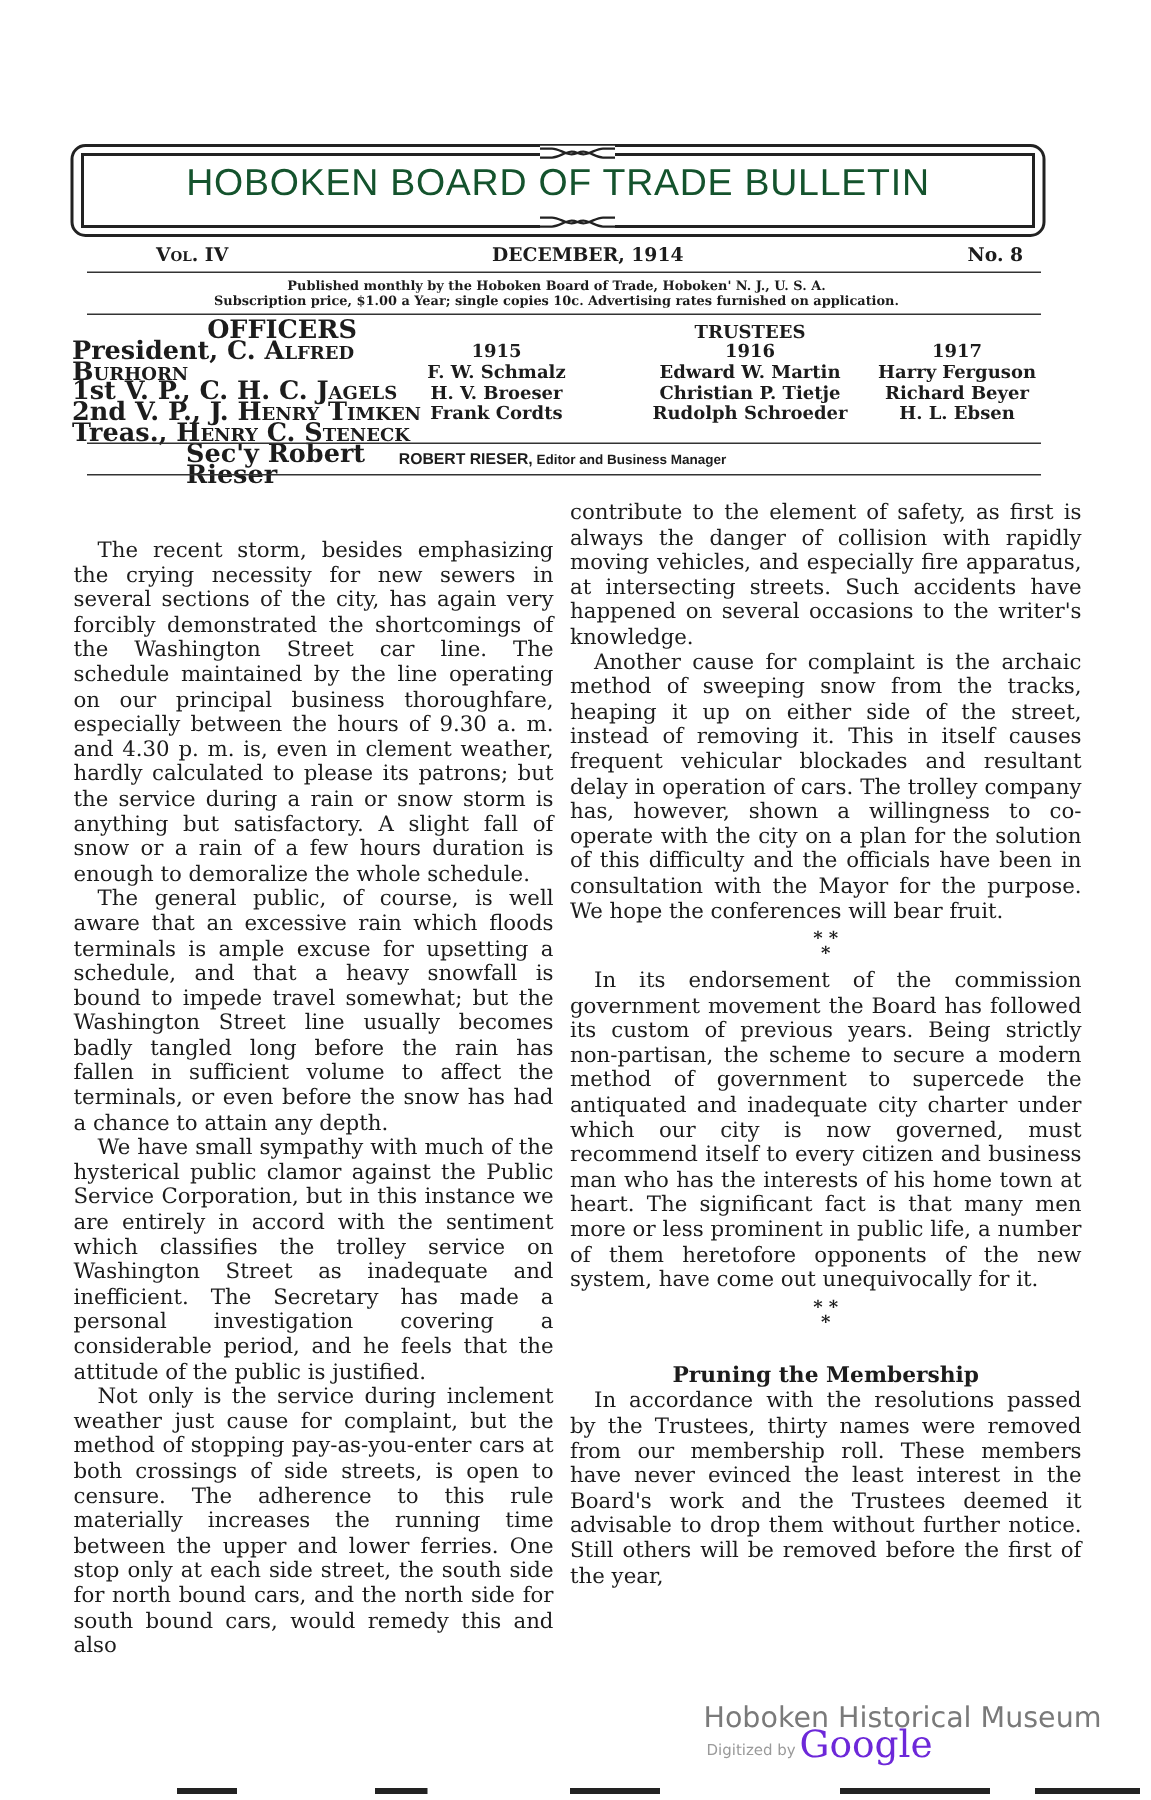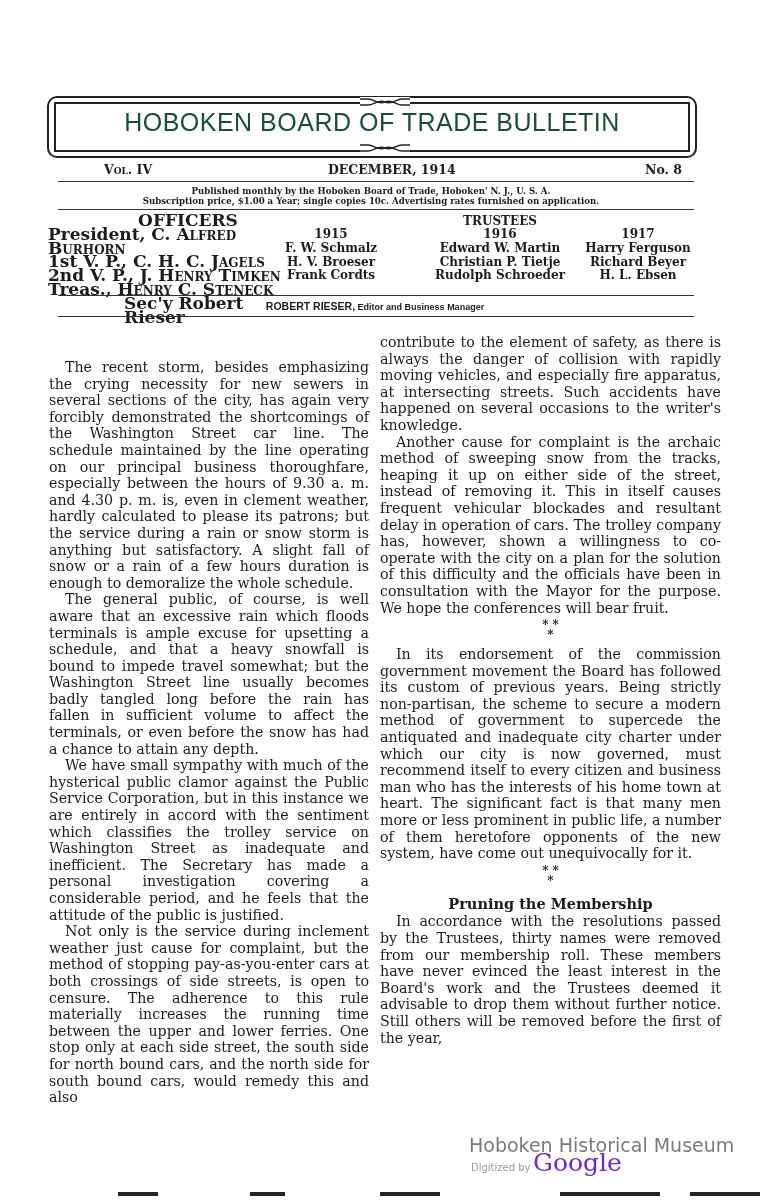--- a/index.html
+++ b/index.html
@@ -44,21 +44,21 @@
     .tcol.c1916 { left:420px; width:160px; }
     .tcol.c1917 { left:578px; width:120px; }
     .editor { position:absolute; left:60px; top:300px; width:630px; text-align:center; font-family:"Liberation Sans", sans-serif; font-size:10.5px; font-weight:bold; }
     .editor .small { font-size:9px; }
     .col { position:absolute; top:334px; font-size:14.2px; line-height:16.6px; text-align:justify; }
     .col.left { left:49px; width:320px;margin-top:25px; }
     .col.right { left:380px; width:341px; }
     .col p { margin:0; text-indent:16px; }
     .col p.cont { text-indent:0; }
     .stars { text-align:center; font-size:12px; line-height:10px; height:26px; padding-top:4px; font-weight:bold; }
-    .subhead { text-align:center; font-weight:bold; font-family:"DejaVu Serif", serif; font-size:14.5px; margin:4px 0 1px; }
+    .subhead { text-align:center; font-weight:bold; font-family:"DejaVu Serif", serif; font-size:14.5px; margin:17px 0 1px; }
     .watermark { position:absolute; left:469px; top:1134px; font-family:"DejaVu Sans", sans-serif; color:#7a7a7a; }
     .watermark .museum { font-size:19px; }
     .watermark .digitized { position:absolute; left:2px; top:28px; font-size:10px; color:#9a9a9a; white-space:nowrap; }
     .watermark .google { position:absolute; left:64px; top:14px; font-family:"DejaVu Serif", serif; font-size:25px; color:#6d28d9; }
     .bottom-bar { position:absolute; top:1192px; height:4px; background:#222; }
   </style>
 </head>
 <body>
 
 <div class="page">
@@ -126,21 +126,21 @@
   <div class="rule" style="left:58px; top:316px; width:636px;"></div>
 
   <div class="col left">
     <p>The recent storm, besides emphasizing the crying necessity for new sewers in several sections of the city, has again very forcibly demonstrated the shortcomings of the Washington Street car line. The schedule maintained by the line operating on our principal business thoroughfare, especially between the hours of 9.30 a. m. and 4.30 p. m. is, even in clement weather, hardly calculated to please its patrons; but the service during a rain or snow storm is anything but satisfactory. A slight fall of snow or a rain of a few hours duration is enough to demoralize the whole schedule.</p>
     <p>The general public, of course, is well aware that an excessive rain which floods terminals is ample excuse for upsetting a schedule, and that a heavy snowfall is bound to impede travel somewhat; but the Washington Street line usually becomes badly tangled long before the rain has fallen in sufficient volume to affect the terminals, or even before the snow has had a chance to attain any depth.</p>
     <p>We have small sympathy with much of the hysterical public clamor against the Public Service Corporation, but in this instance we are entirely in accord with the sentiment which classifies the trolley service on Washington Street as inadequate and inefficient. The Secretary has made a personal investigation covering a considerable period, and he feels that the attitude of the public is justified.</p>
     <p>Not only is the service during inclement weather just cause for complaint, but the method of stopping pay-as-you-enter cars at both crossings of side streets, is open to censure. The adherence to this rule materially increases the running time between the upper and lower ferries. One stop only at each side street, the south side for north bound cars, and the north side for south bound cars, would remedy this and also</p>
   </div>
 
   <div class="col right">
-    <p class="cont">contribute to the element of safety, as there is always the danger of collision with rapidly moving vehicles, and especially fire apparatus, at intersecting streets. Such accidents have happened on several occasions to the writer's knowledge.</p>
+    <p class="cont">contribute to the element of safety, as first is always the danger of collision with rapidly moving vehicles, and especially fire apparatus, at intersecting streets. Such accidents have happened on several occasions to the writer's knowledge.</p>
     <p>Another cause for complaint is the archaic method of sweeping snow from the tracks, heaping it up on either side of the street, instead of removing it. This in itself causes frequent vehicular blockades and resultant delay in operation of cars. The trolley company has, however, shown a willingness to co-operate with the city on a plan for the solution of this difficulty and the officials have been in consultation with the Mayor for the purpose. We hope the conferences will bear fruit.</p>
     <div class="stars">*&nbsp;*<br>*</div>
     <p>In its endorsement of the commission government movement the Board has followed its custom of previous years. Being strictly non-partisan, the scheme to secure a modern method of government to supercede the antiquated and inadequate city charter under which our city is now governed, must recommend itself to every citizen and business man who has the interests of his home town at heart. The significant fact is that many men more or less prominent in public life, a number of them heretofore opponents of the new system, have come out unequivocally for it.</p>
     <div class="stars">*&nbsp;*<br>*</div>
     <div class="subhead">Pruning the Membership</div>
     <p>In accordance with the resolutions passed by the Trustees, thirty names were removed from our membership roll. These members have never evinced the least interest in the Board's work and the Trustees deemed it advisable to drop them without further notice. Still others will be removed before the first of the year,</p>
   </div>
 
   <div class="watermark">
     <div class="museum">Hoboken Historical Museum</div>

